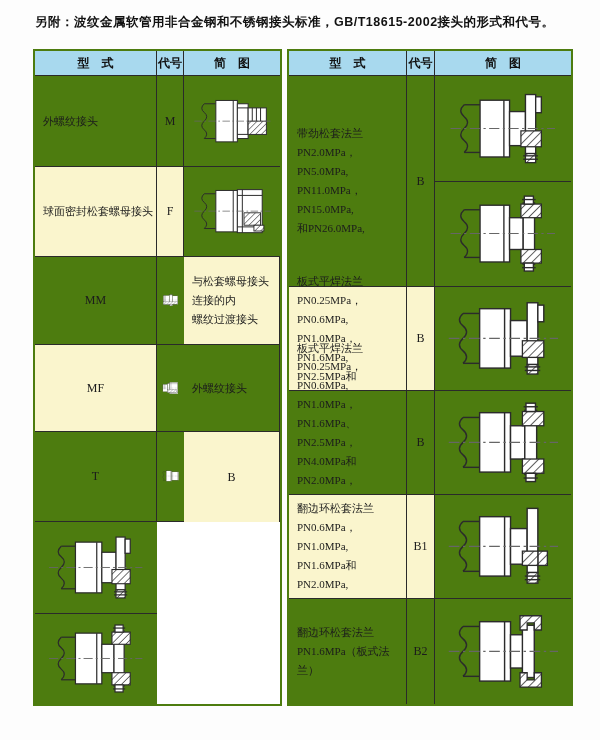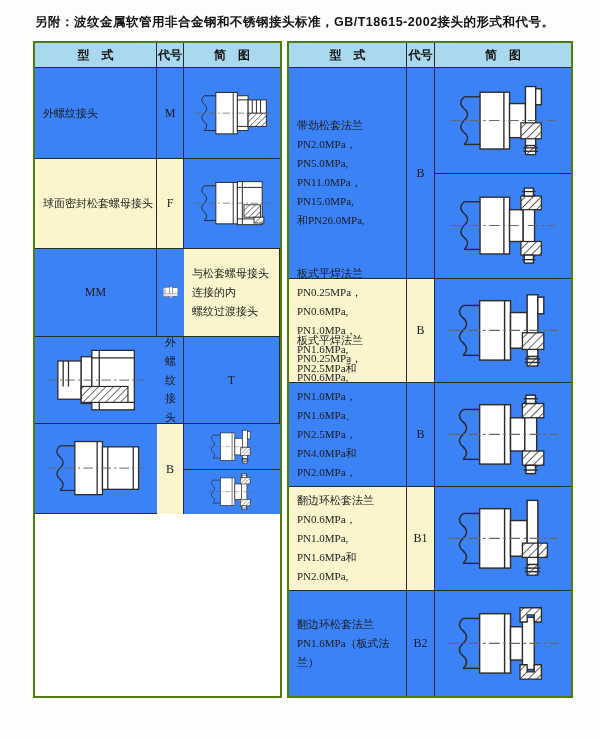--- a/index.html
+++ b/index.html
@@ -4,38 +4,38 @@
 <style>
   html,body{margin:0;padding:0;}
   body{
     width:600px;height:740px;background:#fdfdfd;overflow:hidden;
     font-family:"Liberation Sans", sans-serif;color:#1a1a1a;
   }
   .page{position:relative;padding:14px 0 0 33px;width:567px;}
   .doc-title{
     font-size:12.5px;font-weight:bold;letter-spacing:0.5px;
     font-family:"Liberation Sans", sans-serif;color:#111;
-    margin:0 0 10px 2px;white-space:nowrap;
+    margin:0 0 18px 2px;white-space:nowrap;
   }
   .tables{display:flex;align-items:flex-start;}
   .tbl{
     display:grid;background:#fff;border:2px solid #4d7c0f;box-sizing:content-box;
   }
   .tbl.left{
     grid-template-columns:122px 27px 96px;
     grid-template-rows:25px 91px 90px 88px 87px 90px 182px;
     margin-right:5px;
   }
   .tbl.right{
     grid-template-columns:118px 28px 136px;
     grid-template-rows:25px 211px 104px 104px 104px 105px;
   }
   .cell{
     border-right:1px solid #2a2a2a;border-bottom:1px solid #2a2a2a;
-    box-sizing:border-box;background:#3b82f6;min-width:0;min-height:0;
+    box-sizing:border-box;background:#4d7c0f;min-width:0;min-height:0;
   }
   .cell.last-col{border-right:none;}
   .cell.last-row{border-bottom:none;}
   .hdr{
     background:var(--hdr-bg,#a8d9ee);
     display:flex;align-items:center;justify-content:center;
     font-weight:bold;font-size:12px;color:#111;
     font-family:"Liberation Sans", sans-serif;
   }
   .type{
@@ -140,20 +140,21 @@
     <rect x="46" y="8" width="14" height="52" stroke="#2b2b2b" stroke-width="1.2" fill="#fff"></rect>
     <path d="M46,8 q7,6 14,0 M46,60 q7,-6 14,0" stroke="#2b2b2b" stroke-width="1.2" fill="none"></path>
     <rect x="60" y="14" width="26" height="40" stroke="#2b2b2b" stroke-width="1.2" fill="#fff"></rect>
     <rect x="16" y="42" width="70" height="12" fill="url(#hp2)" stroke="#2b2b2b" stroke-width="1.1"></rect>
     <rect x="48" y="54" width="12" height="8" fill="url(#hp2)" stroke="#2b2b2b" stroke-width="1.1"></rect>
             <line x1="4" y1="34" x2="96" y2="34" stroke="#666" stroke-width="0.9" stroke-dasharray="9 3 2 3"></line>
           </svg>
         </div>
 
       <div class="cell type hl">与松套螺母接头连接的内<br>螺纹过渡接头</div>
+      <div class="cell code hl">MF</div>
       <div class="cell diag last-col">
           <svg viewBox="0 0 100 68" preserveAspectRatio="xMidYMid meet" xmlns="http://www.w3.org/2000/svg">
             <defs>
               <pattern id="hp3" width="5" height="5" patternUnits="userSpaceOnUse" patternTransform="rotate(45)">
                 <rect width="5" height="5" fill="#fff"></rect>
                 <line x1="0" y1="0" x2="0" y2="5" stroke="#555" stroke-width="1.6"></line>
               </pattern>
             </defs>
             <rect x="14" y="16" width="22" height="36" stroke="#2b2b2b" stroke-width="1.2" fill="#fff"></rect>
     <line x1="19" y1="16" x2="19" y2="40" stroke="#2b2b2b" stroke-width="1.2" fill="none"></line>

